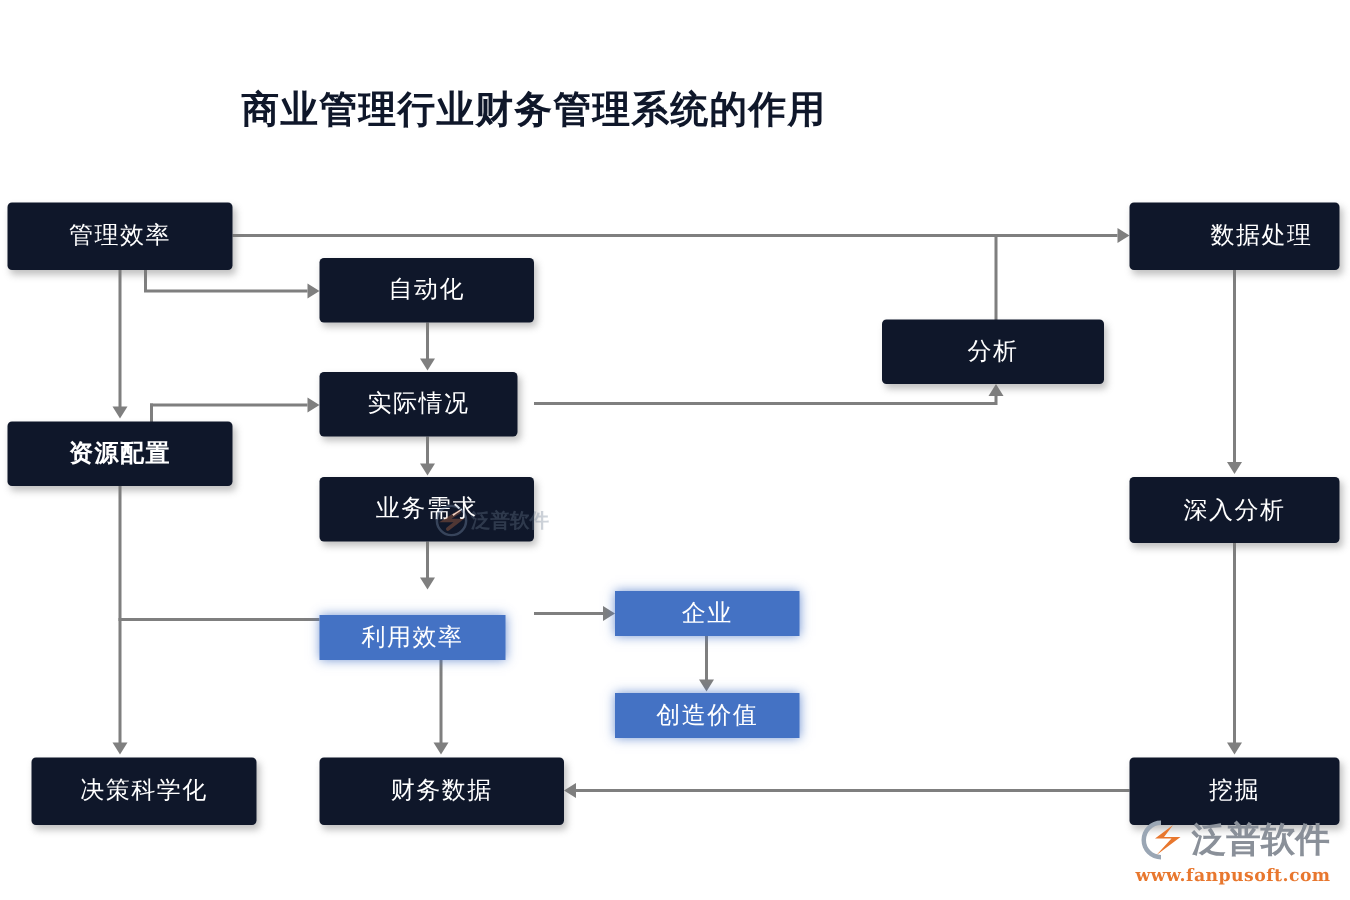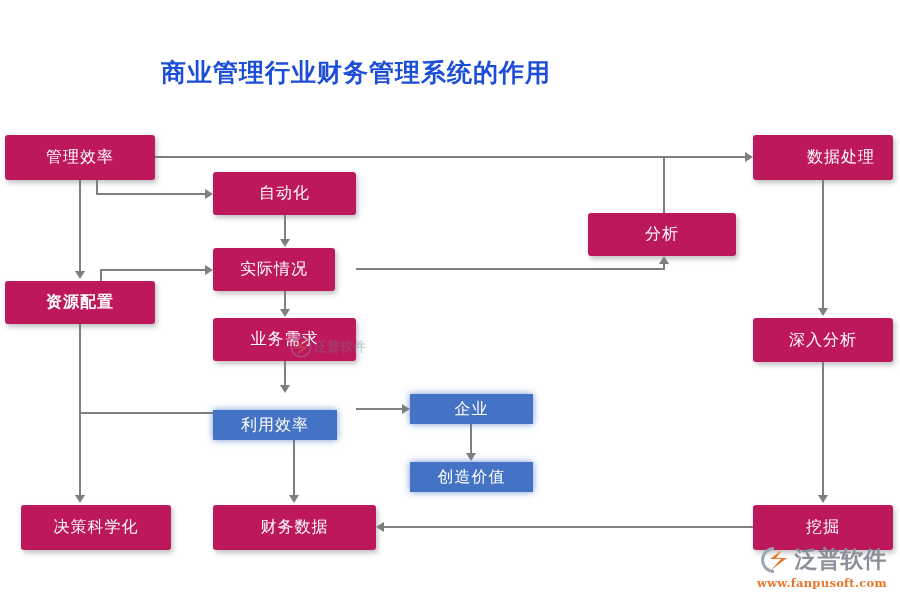--- a/index.html
+++ b/index.html
@@ -19,39 +19,39 @@
   }
   #title {
     position: absolute;
     left: 0;
     top: 56px;
     width: 712px;
     text-align: center;
     font-family: "DejaVu Serif", "Liberation Serif", serif;
     font-size: 25px;
     font-weight: bold;
-    color: #1d4ed8;
+    color: #0f172a;
     letter-spacing: 1px;
     white-space: nowrap;
   }
   .node {
     position: absolute;
     box-sizing: border-box;
     display: flex;
     align-items: center;
     justify-content: center;
     color: #ffffff;
     font-size: 16px;
     font-family: "DejaVu Serif", "Liberation Serif", serif;
     letter-spacing: 1px;
     white-space: nowrap;
     z-index: 3;
   }
   .node.gray {
-    background: #be185d;
+    background: #0f172a;
     border-radius: 3px;
     box-shadow: 2px 3px 5px rgba(120,120,120,0.45);
   }
   .node.blue {
     background: #4472c4;
     box-shadow: 0 0 7px rgba(68,114,196,0.75);
   }
   
   .hline, .vline {
     position: absolute;
@@ -208,21 +208,21 @@
   </div>
 
   <div class="node gray" style="left:753px; top:135px; width:140px; height:45px;padding-left:36px;">
     <span>数据处理</span>
   </div>
 
   <div class="node gray" style="left:588px; top:213px; width:148px; height:43px;">
     <span>分析</span>
   </div>
 
-  <div class="node gray" style="left:213px; top:248px; width:122px; height:43px;">
+  <div class="node gray" style="left:213px; top:248px; width:132px; height:43px;">
     <span>实际情况</span>
   </div>
 
   <div class="node gray" style="left:5px; top:281px; width:150px; height:43px;font-weight:bold;">
     <span>资源配置</span>
   </div>
 
   <div class="node gray" style="left:213px; top:318px; width:143px; height:43px;">
     <span>业务需求</span>
   </div>

